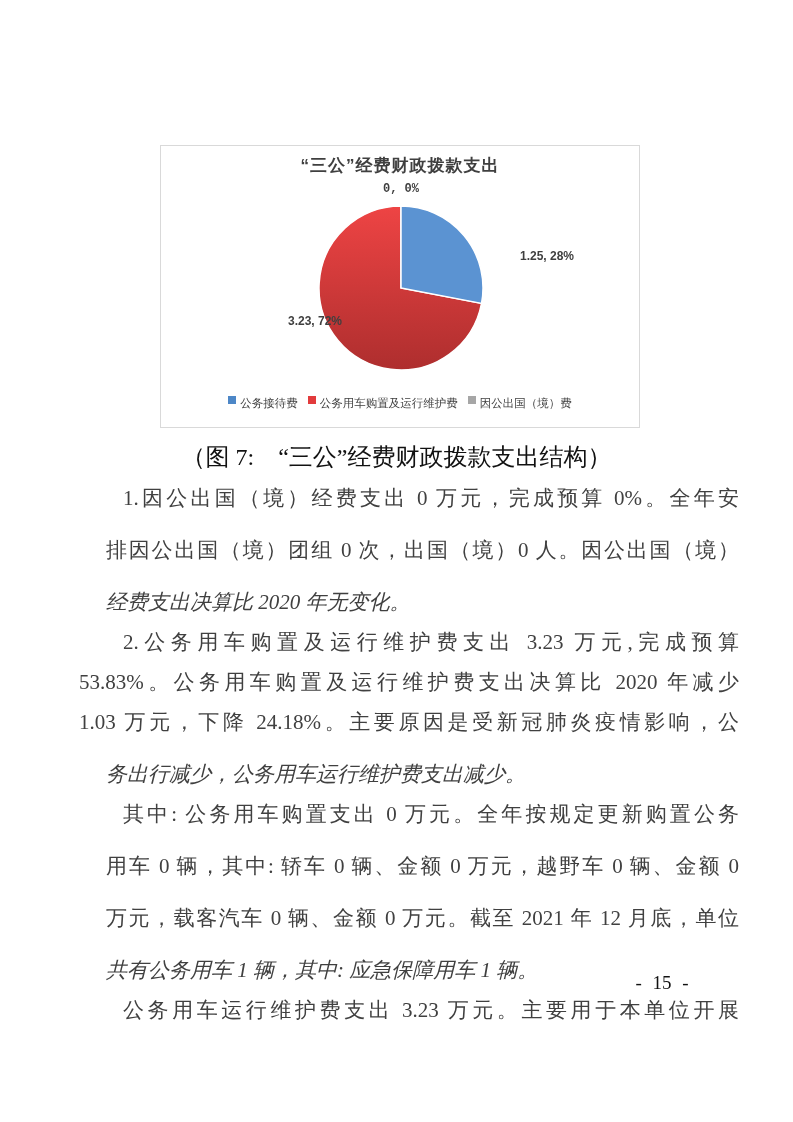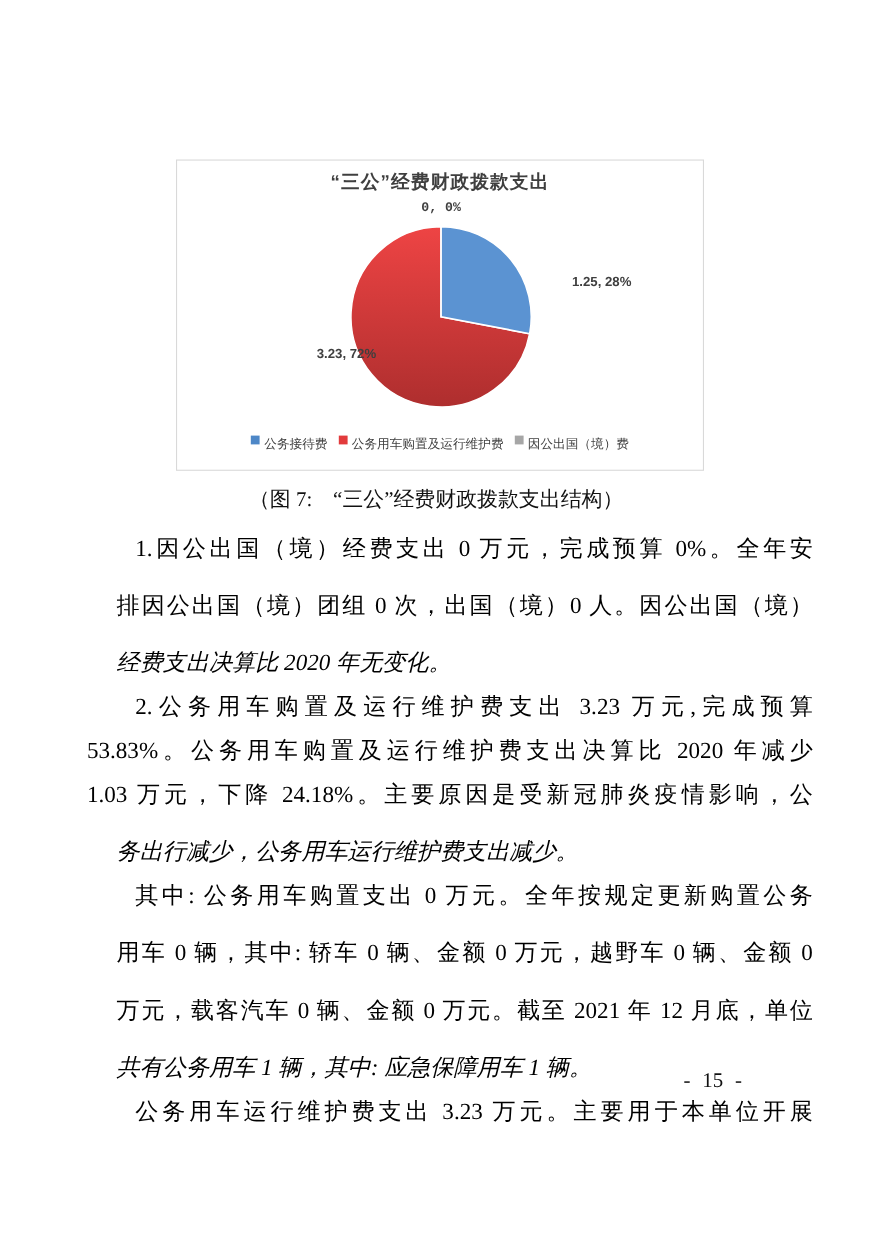--- a/index.html
+++ b/index.html
@@ -34,35 +34,35 @@
   }
   .legend-item { display:flex; align-items:flex-start; gap:4px;
     font-size:11.5px; color:#3f3f3f; white-space:nowrap; }
   .swatch { width:8px; height:8px; display:inline-block; }
   .swatch.blue { background:#4d87c7; }
   .swatch.red  { background:#e23b3c; }
   .swatch.gray { background:#a6a6a6; }
   
   .fig-caption {
     position:absolute; left:0; top:441px; width:100%; text-align:center;
-    font-size:19px; color:#111111; white-space:pre;
+    font-size:24px; color:#111111; white-space:pre;
   }
   
   .body-text { position:absolute; left:79px; top:478px; width:660px; }
   .bline {
-    height:40px; line-height:40px; font-size:21px; color:#000000;
+    height:40px; line-height:40px; font-size:21px; color:#404040;
     text-align:justify; text-align-last:justify; overflow:visible;
   }
   .bline.end    { text-align-last:left;font-style:italic; }
   .bline.indent { text-indent:44px; }
   .bline.cjk    { text-indent:27px;margin-top:12px; }
   .bline.num    { text-indent:0; }
   
   .page-number {
-    position:absolute; left:608px; top:972px; width:80px;
+    position:absolute; left:622px; top:972px; width:80px;
     font-size:19px; color:#111111; text-align:center; word-spacing:6px;
   }
 </style>
 </head>
 <body>
 
 <div class="page">
 
   <div class="chart-box">
     <div class="chart-title">“三公”经费财政拨款支出</div>

